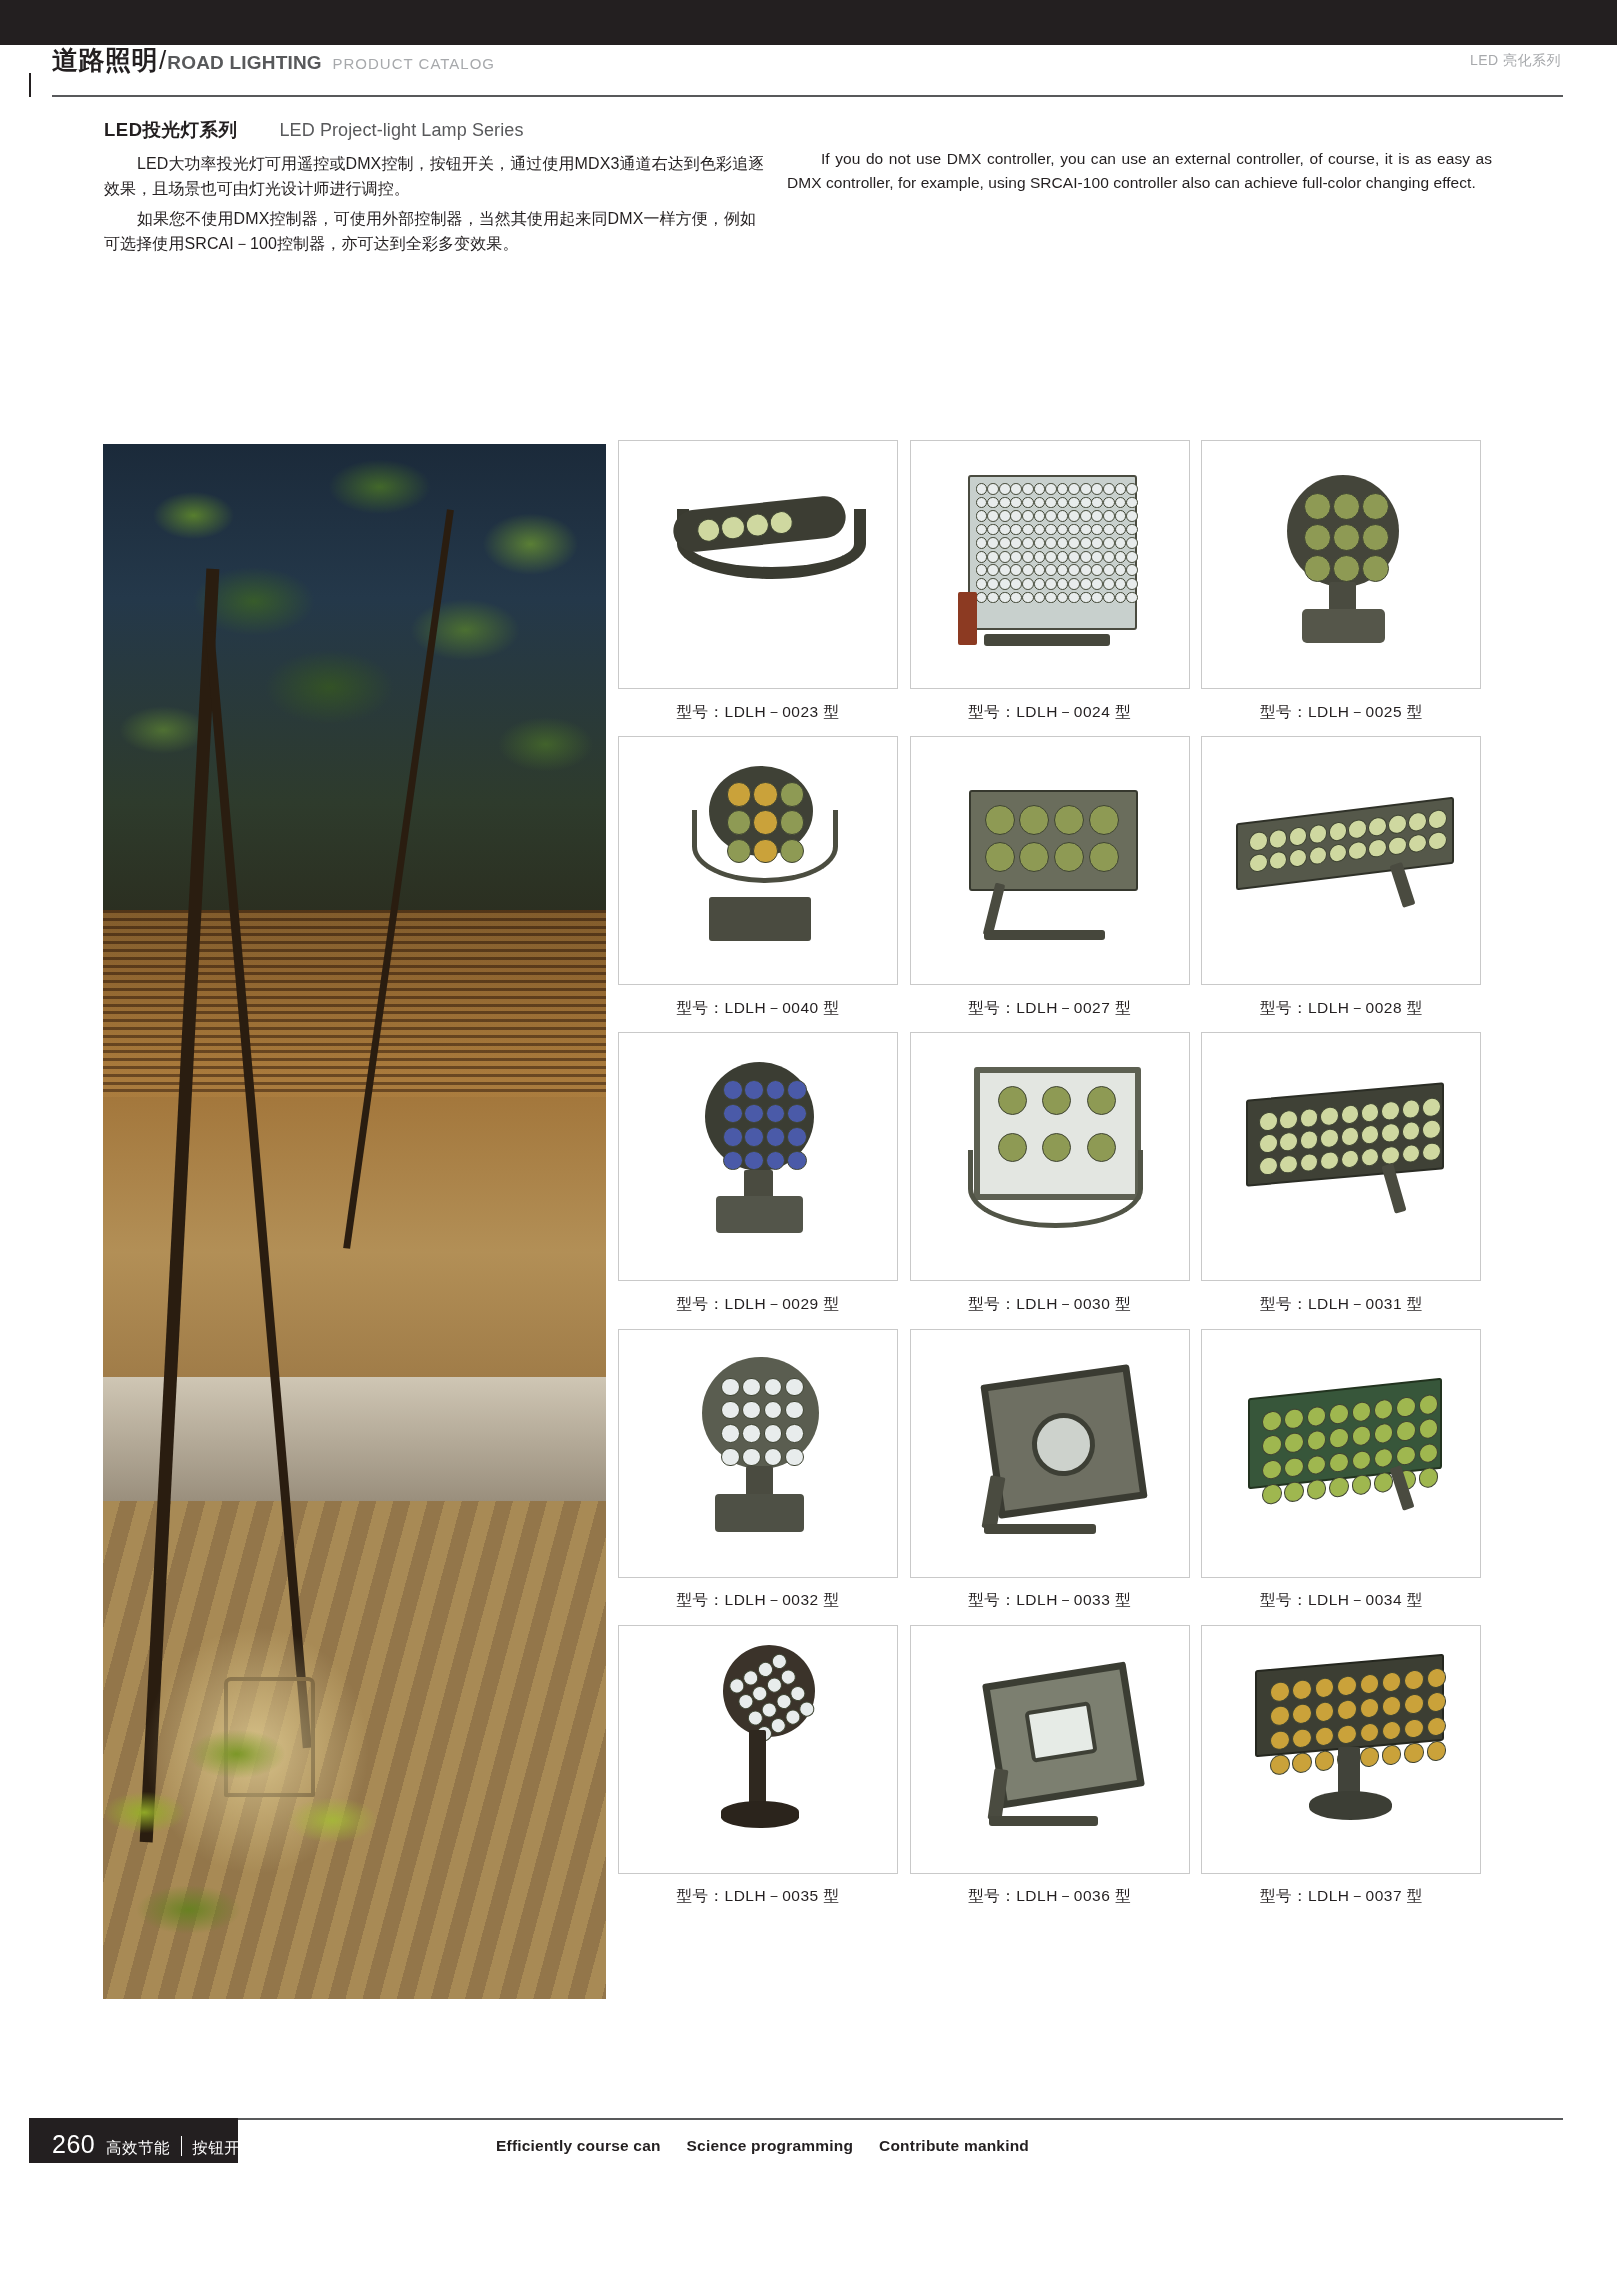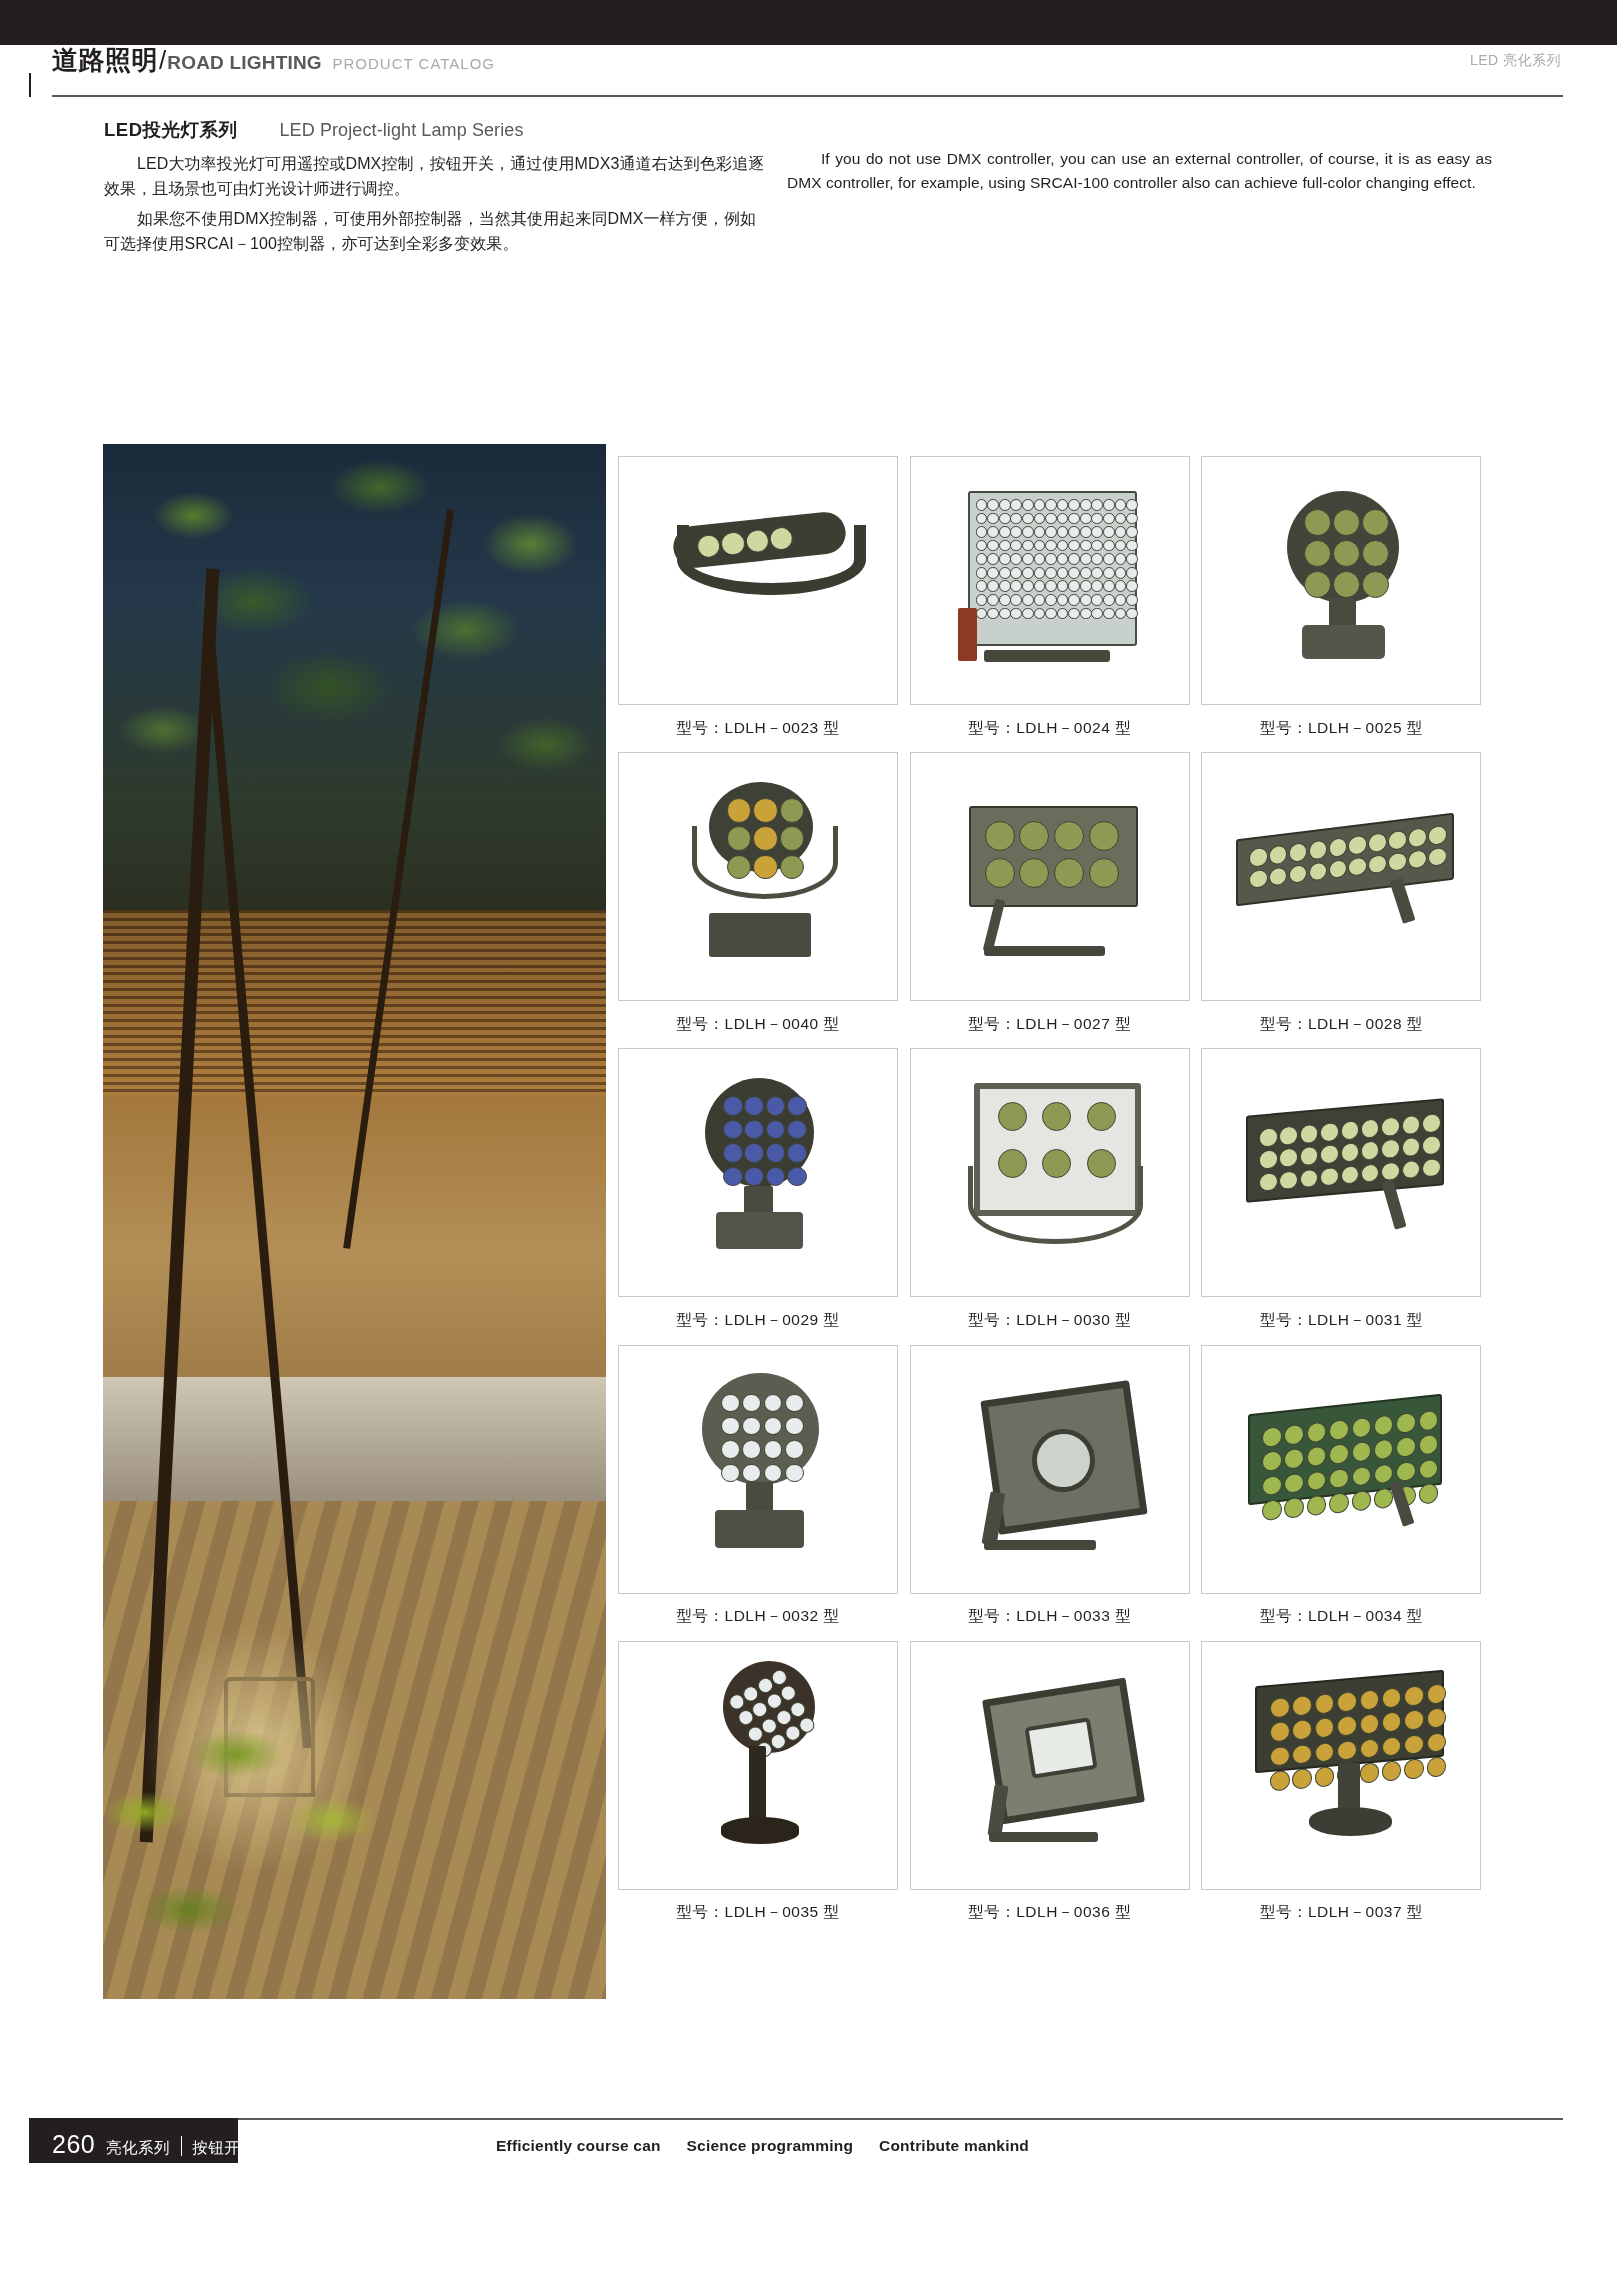--- a/index.html
+++ b/index.html
@@ -226,21 +226,21 @@
     left: 24%; bottom: 13%;
     width: 83px; height: 112px;
     border: 4.9px solid #6d5633;
     border-radius: 6.8px 6.8px 1.9px 1.9px;
     background: rgba(160,130,80,0.35);
   }
 
   
   .grid {
     position: absolute;
-    top: 16px;
+    top: 0;
     left: 618px;
     width: 894px;
   }
   .grid-row {
     display: flex;
     gap: 11.7px;
     margin-bottom: 0px;
   }
   .cell {
     width: 280px;
@@ -942,21 +942,21 @@
     </div>
 
   </div>
 </div>
 
 <div class="footer">
   <div class="footer-rule"></div>
   <div class="footer-tab"></div>
   <div class="footer-inner">
     <span class="footer-page">260</span>
-    <span class="footer-cn">亮化系列</span>
+    <span class="footer-cn">高效节能</span>
     <span class="footer-sep"></span>
     <span class="footer-cn" style="margin-left:0">按钮开关</span>
     <span class="footer-sep"></span>
     <span class="footer-cn" style="margin-left:0">造福人类</span>
   </div>
   <div class="footer-en">
     <span>Efficiently course can</span>
     <span>Science programming</span>
     <span>Contribute mankind</span>
   </div>

